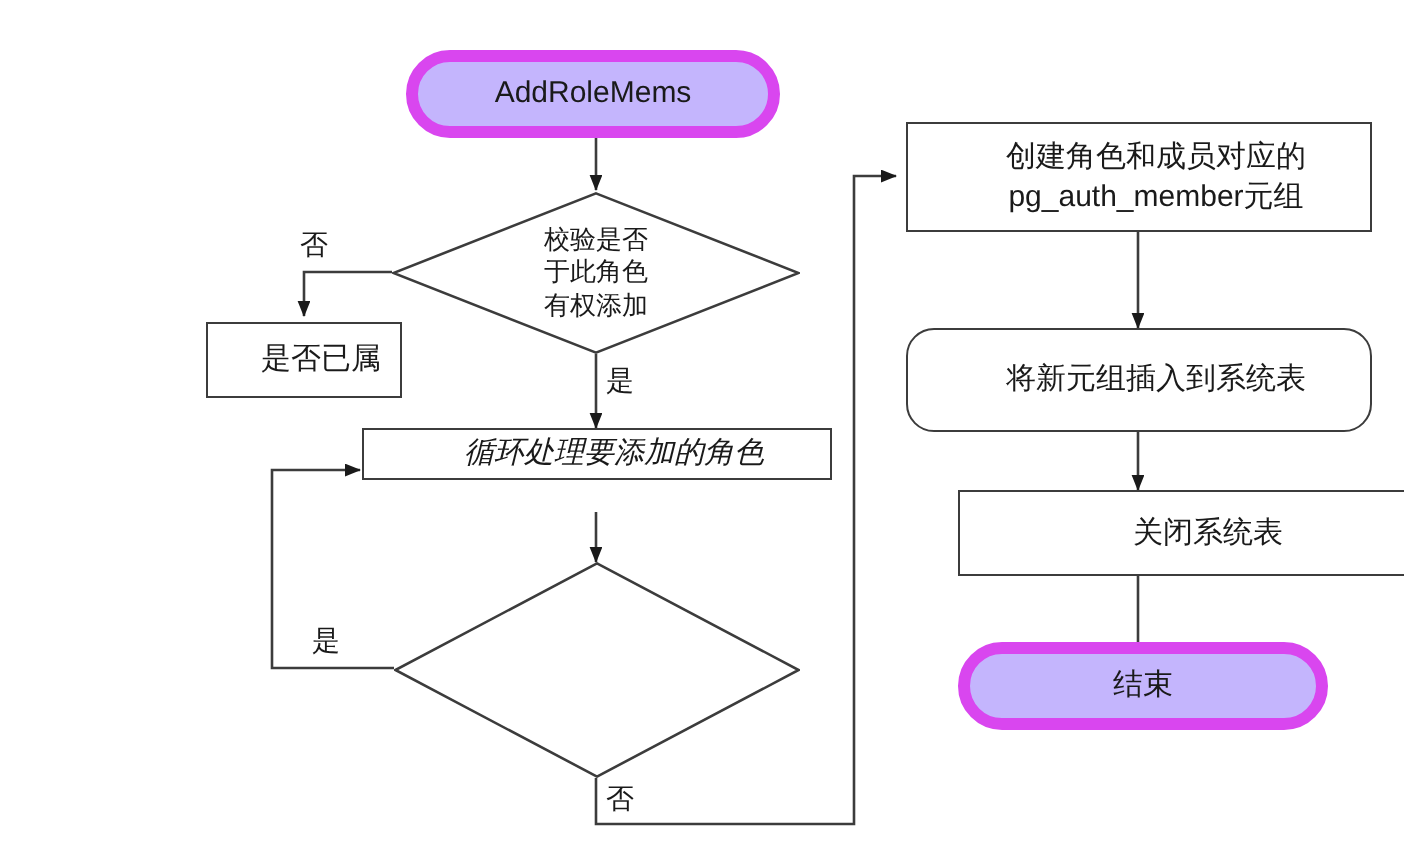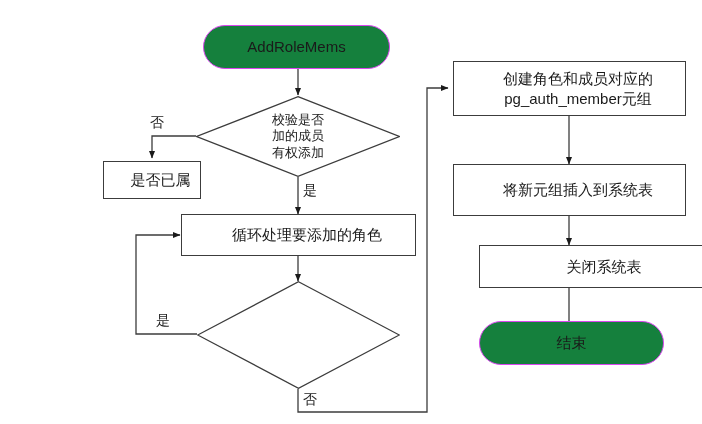--- a/index.html
+++ b/index.html
@@ -27,23 +27,23 @@
     position: absolute;
     box-sizing: border-box;
     display: flex;
     align-items: center;
     justify-content: center;
     text-align: center;
     color: #1a1a1a;
     line-height: 1.28;
   }
   .node-terminal {
-    border: 1px solid #d946ef;
+    border: 6px solid #d946ef;
     border-radius: 999px;
-    background: #15803d;
+    background: #c4b5fd;
     font-size: 15px;
     justify-content: center;
   }
   .node-process {
     border: 1px solid #3c3c3c;
     background: #ffffff;
     font-size: 15px;
     padding-left: 17px;
   }
   .node-decision {
@@ -107,45 +107,45 @@
   <div class="node node-terminal" style="left:203px; top:25px; width:187px; height:44px;">
     <span>AddRoleMems</span>
   </div>
 
   <div class="node node-decision" style="left:196px; top:96px; width:204px; height:81px;">
     <svg class="diamond-shape" viewBox="0 0 204 81" preserveAspectRatio="none">
       <polygon points="102,0.7 203.3,40.5 102,80.3 0.7,40.5" fill="#ffffff" stroke="#3c3c3c" stroke-width="1.3" vector-effect="non-scaling-stroke"></polygon>
     </svg>
     <div class="decision-text">
       <span class="txt-line">校验是否</span>
-      <span class="txt-line">加的成员</span>
+      <span class="txt-line">于此角色</span>
       <span class="txt-line">有权添加</span>
     </div>
   </div>
 
   <div class="node node-process" style="left:103px; top:161px; width:98px; height:38px;">
     <span>是否已属</span>
   </div>
 
-  <div class="node node-process" style="left:181px; top:214px; width:235px; height:42px;">
+  <div class="node node-process" style="left:181px; top:214px; width:235px; height:26px;font-style:italic;">
     <span>循环处理要添加的角色</span>
   </div>
 
   <div class="node node-decision" style="left:197px; top:281px; width:203px; height:108px;">
     <svg class="diamond-shape" viewBox="0 0 203 108" preserveAspectRatio="none">
       <polygon points="101.5,0.7 202.3,54 101.5,107.3 0.7,54" fill="#ffffff" stroke="#3c3c3c" stroke-width="1.3" vector-effect="non-scaling-stroke"></polygon>
     </svg>
   </div>
 
   <div class="node node-process" style="left:453px; top:61px; width:233px; height:55px; flex-direction:column;">
     <span class="txt-line">创建角色和成员对应的</span>
     <span class="txt-line">pg_auth_member元组</span>
   </div>
 
-  <div class="node node-process" style="left:453px; top:164px; width:233px; height:52px; flex-direction:column;">
+  <div class="node node-process" style="left:453px; top:164px; width:233px; height:52px; flex-direction:column;border-radius:14px;">
     <span class="txt-line">将新元组插入到系统表</span>
   </div>
 
   <div class="node node-process" style="left:479px; top:245px; width:233px; height:43px;">
     <span>关闭系统表</span>
   </div>
 
   <div class="node node-terminal" style="left:479px; top:321px; width:185px; height:44px;">
     <span>结束</span>
   </div>

